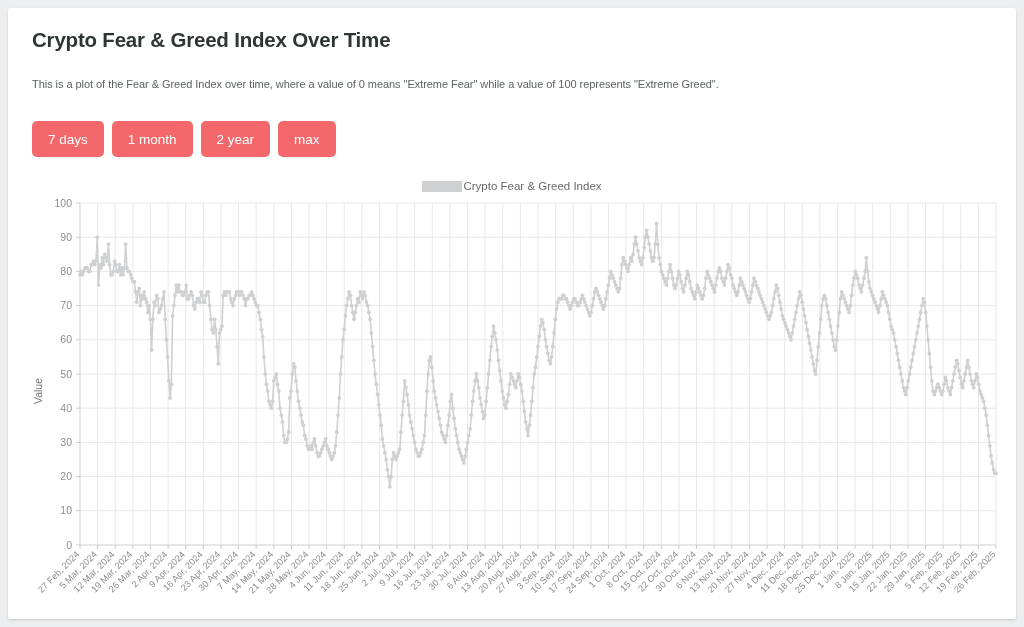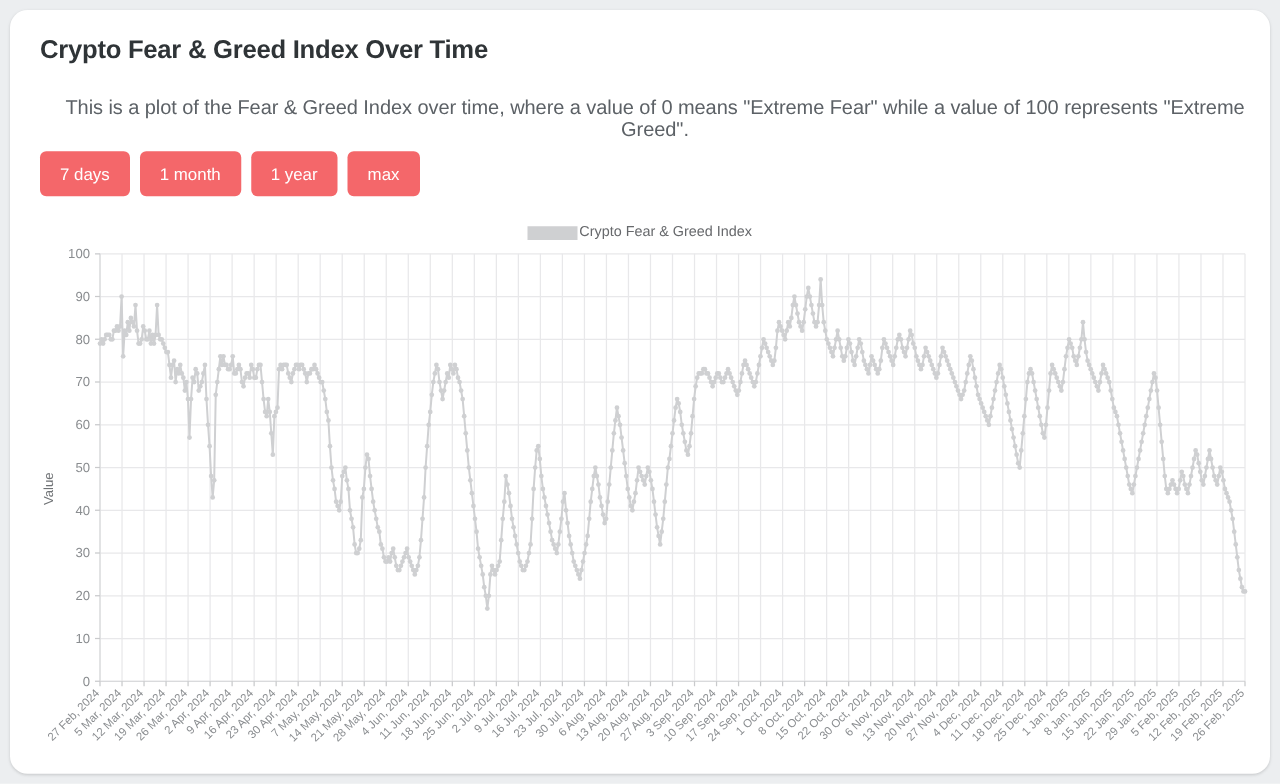--- a/index.html
+++ b/index.html
@@ -13,39 +13,39 @@
     font-family: "Liberation Sans", sans-serif;
     overflow: hidden;
   }
   .card {
     position: absolute;
     left: 8px;
     top: 8px;
     width: 1008px;
     height: 611px;
     background: #ffffff;
-    border-radius: 14px;
+    border-radius: 2px;
     box-shadow: 0 1px 3px rgba(0,0,0,0.10), 0 1px 2px rgba(0,0,0,0.06);
     box-sizing: border-box;
     overflow: hidden;
   }
   .page-title {
     position: absolute;
     left: 24px;
     top: 20px;
     font-size: 20.5px;
     font-weight: bold;
     color: #2f3437;
     letter-spacing: -0.2px;
   }
   .subtitle {
     position: absolute;
     left: 24px;
     top: 70px;
-    font-size: 16px;
+    font-size: 11px;
     color: #5c6166;
     letter-spacing: -0.05px;
     text-align: center;
   }
   .btn-row {
     position: absolute;
     left: 24px;
     top: 113px;
     display: flex;
     gap: 8px;
@@ -120,21 +120,21 @@
 
 <div class="card">
 
   <div class="page-title">Crypto Fear &amp; Greed Index Over Time</div>
 
   <div class="subtitle">This is a plot of the Fear &amp; Greed Index over time, where a value of 0 means "Extreme Fear" while a value of 100 represents "Extreme Greed".</div>
 
   <div class="btn-row">
     <button class="range-btn">7 days</button>
     <button class="range-btn">1 month</button>
-    <button class="range-btn">1 year</button>
+    <button class="range-btn">2 year</button>
     <button class="range-btn">max</button>
   </div>
 
   <div class="chart-wrap">
 
     <div class="legend">
       <span class="legend-swatch"></span>
       <span class="legend-label">Crypto Fear &amp; Greed Index</span>
     </div>
 

